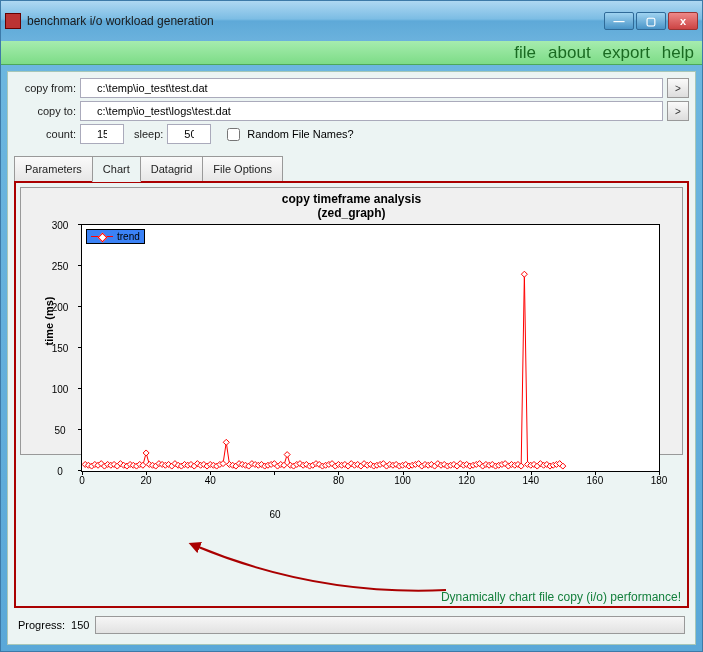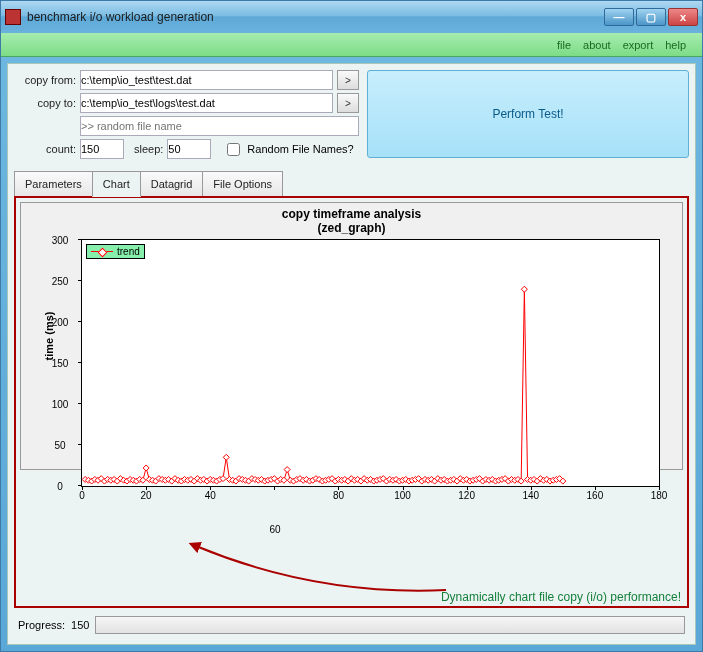--- a/index.html
+++ b/index.html
@@ -14,21 +14,21 @@
   }
   .window {
     width: 703px;
     height: 652px;
     background: linear-gradient(#6eb8e0, #5aa8d8);
     border: 1px solid #3d7aa8;
     display: flex;
     flex-direction: column;
   }
   .titlebar {
-    height: 32px;
+    height: 40px;
     background: linear-gradient(#aed8f2, #7cbde4 45%, #5ea9d8 50%, #6bb2dd);
     display: flex;
     align-items: center;
     padding: 0 4px;
     color: #1a1a1a;
   }
   .titlebar .app-icon {
     width: 16px; height: 16px;
     background: #b33; border: 1px solid #600;
     margin-right: 6px;
@@ -44,44 +44,44 @@
     color:#fff; font-weight:bold; font-size:11px;
   }
   .win-btn.close { background: linear-gradient(#e88, #c44); border-color:#933; }
   .menubar {
     height: 24px;
     background: linear-gradient(#a6ecae, #7ddc87);
     border-bottom: 1px solid #4ca85a;
     display: flex;
     justify-content: flex-end;
     align-items: center;
-    padding: 0 16px;
+    padding: 0 8px;
     gap: 12px;
     color: #1a6b22;
-    font-size: 11px;
+    font-size: 17px;
   }
   .menubar span { cursor: default; }
   .content {
     flex: 1;
     background: #ecf4f3;
     margin: 6px;
     border: 1px solid #a7c7b8;
     display: flex;
     flex-direction: column;
     padding: 6px;
     position: relative;
   }
   .top-area { display: flex; gap: 8px; align-items: flex-start; }
   .form-left { flex: 1; }
   .form-row { display: flex; align-items: center; margin-bottom: 3px; gap: 4px; }
   .form-row label { width: 62px; text-align: right; font-size: 11px; color:#222; }
   .form-row input[type=text] {
     flex: 1; height: 20px;
     border: 1px solid #aab; background:#fff;
-    padding: 0 0; font-size: 11px;
+    padding: 0 16px; font-size: 11px;
   }
   .form-row input.small { width: 44px; flex: 0 0 44px; }
   .dd-btn {
     width: 22px; height: 20px;
     border: 1px solid #999; background: linear-gradient(#fafafa,#ddd);
     display:flex;align-items:center;justify-content:center;font-size:10px;color:#333;
   }
   .chk { display:flex; align-items:center; gap:4px; font-size:11px; margin-left:8px;}
   .chk input { width:13px; height:13px; }
   .perform {
@@ -131,21 +131,21 @@
     position:absolute; left:4px; top:50%; transform: translateY(-50%) rotate(-90deg);
     transform-origin: center; font-size:11px; font-weight:bold;
     white-space:nowrap;
   }
   .xlabel {
     position:absolute; bottom:6px; left:0; right:0; text-align:center;
     font-size:11px; font-weight:bold;
   }
   .legend {
     position:absolute; top:4px; left:4px;
-    background:#86efac; border:1px solid #000;
+    background:#3b82f6; border:1px solid #000;
     padding:1px 4px; font-size:10px;
     display:flex; align-items:center; gap:4px;
   }
   .legend-line { width:22px; height:0; border-top:1px solid red; position:relative;}
   .legend-line::after{
     content:""; position:absolute; left:8px; top:-3px;
     width:5px; height:5px; border:1px solid red; transform:rotate(45deg); background:#fff;
   }
   .ytick { position:absolute; right:100%; width:40px; text-align:center;
            font-size:10px; transform: translateY(50%); padding-right:4px;}
@@ -197,37 +197,30 @@
         <div class="form-row">
           <label>copy from:</label>
           <input type="text" value="c:\temp\io_test\test.dat" style="">
           <div class="dd-btn">&gt;</div>
         </div>
         <div class="form-row">
           <label>copy to:</label>
           <input type="text" value="c:\temp\io_test\logs\test.dat" style="">
           <div class="dd-btn">&gt;</div>
         </div>
-        <div class="form-row placeholder">
-          <label></label>
-          <input type="text" placeholder="&gt;&gt; random file name" style="">
-        </div>
         <div class="form-row">
           <label>count:</label>
           <input type="text" class="small" value="150" style="">
           <label style="width:auto;margin-left:6px">sleep:</label>
           <input type="text" class="small" value="50" style="">
           <div class="chk">
             <input type="checkbox" style="">
             <span>Random File Names?</span>
           </div>
         </div>
-      </div>
-      <div class="perform">
-        <span>Perform Test!</span>
       </div>
     </div>
 
     <div class="tabs-row">
       <div class="tab">Parameters</div>
       <div class="tab active">Chart</div>
       <div class="tab">Datagrid</div>
       <div class="tab">File Options</div>
     </div>
 

